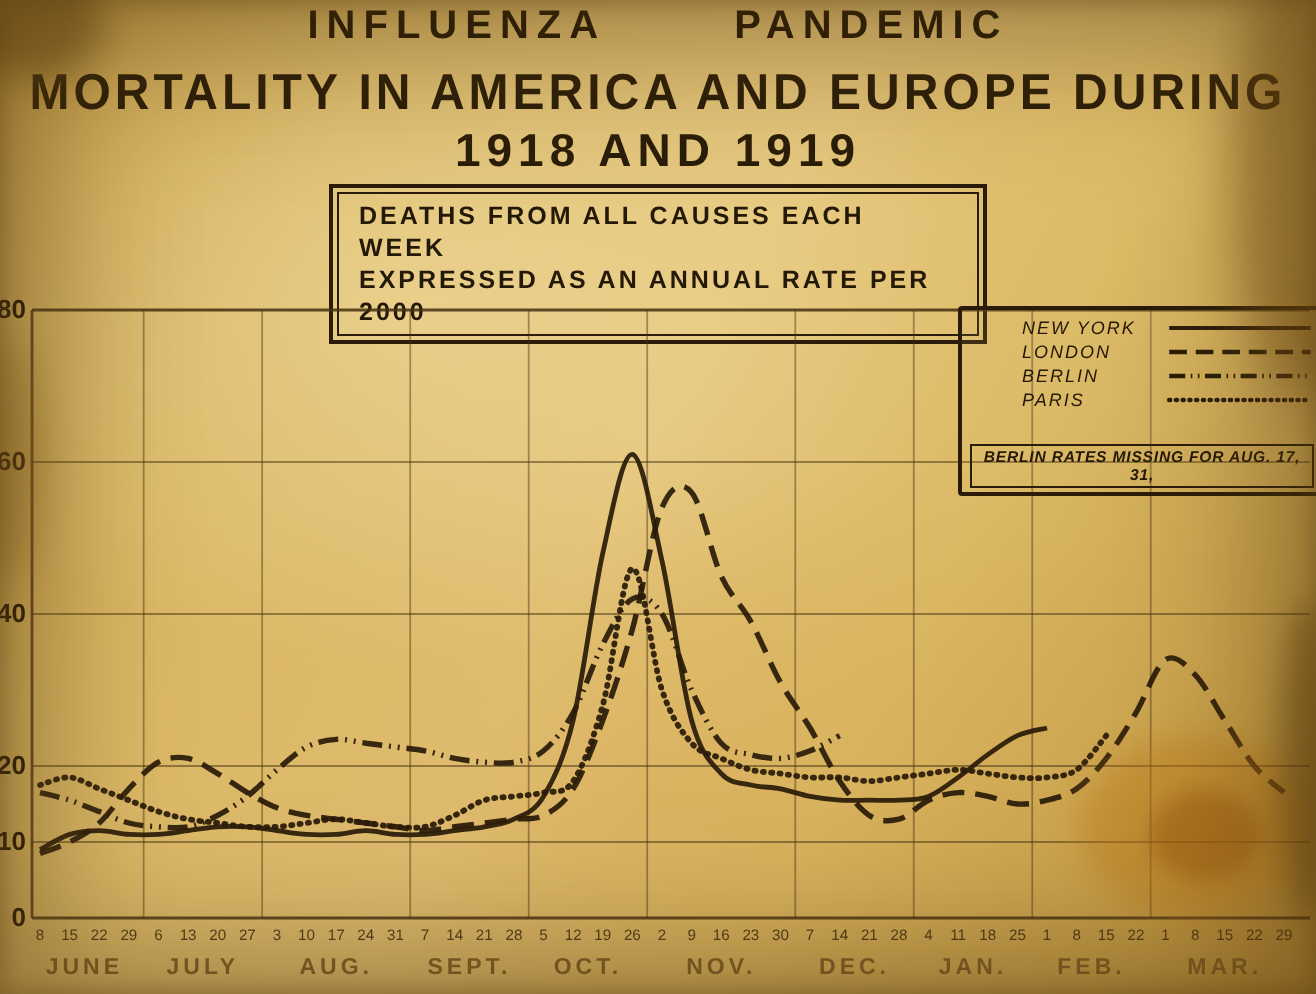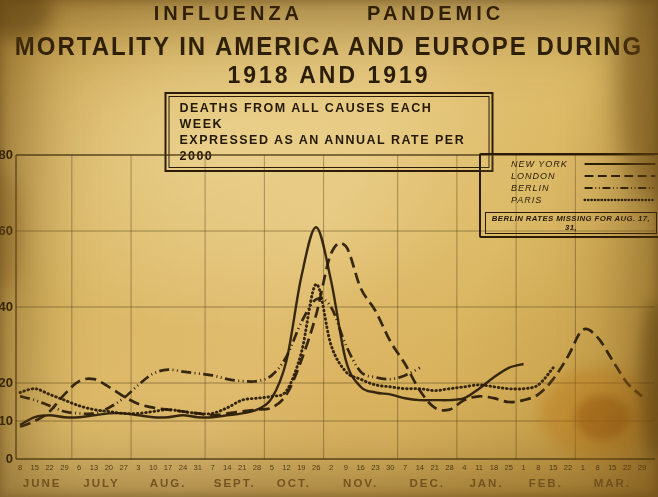--- a/index.html
+++ b/index.html
@@ -25,21 +25,21 @@
     border:2px solid #2a1c08;padding:2px;background:rgba(255,235,170,0.06);}
   .subtitle-inner{border:1px solid #2a1c08;padding:3px 10px;
     font-weight:bold;font-size:12.5px;letter-spacing:1.5px;line-height:16px;color:#241806;}
   
   .legend{position:absolute;top:153px;left:479px;width:172px;border:2px solid #2a1c08;border-radius:2px;
     padding:3px 4px 2px 4px;background:rgba(230,200,130,0.10);}
   .legend-row{display:flex;align-items:center;height:12px;}
   .legend-label{width:72px;padding-left:26px;font-size:9px;font-weight:normal;font-style:italic;
     letter-spacing:1px;color:#241806;white-space:nowrap;}
   .legend-swatch{flex:1;height:8px;}
-  .legend-note{border:1.5px solid #2a1c08;margin-top:6px;padding:1px 2px;text-align:center;
+  .legend-note{border:1.5px solid #2a1c08;margin-top:16px;padding:1px 2px;text-align:center;
     font-size:7.8px;font-weight:bold;font-style:italic;line-height:9px;letter-spacing:0.4px;color:#241806;}
   svg text{font-family:"Liberation Sans",sans-serif;}
   .ylab{font-size:13px;font-weight:bold;fill:#241806;}
   .daylab{font-size:7.6px;fill:#3a2a10;opacity:0.88;}
   .monlab{font-size:11.5px;font-weight:bold;letter-spacing:2px;fill:#7c5a26;opacity:0.95;}
 </style>
 </head>
 <body>
 
 <div id="poster">

